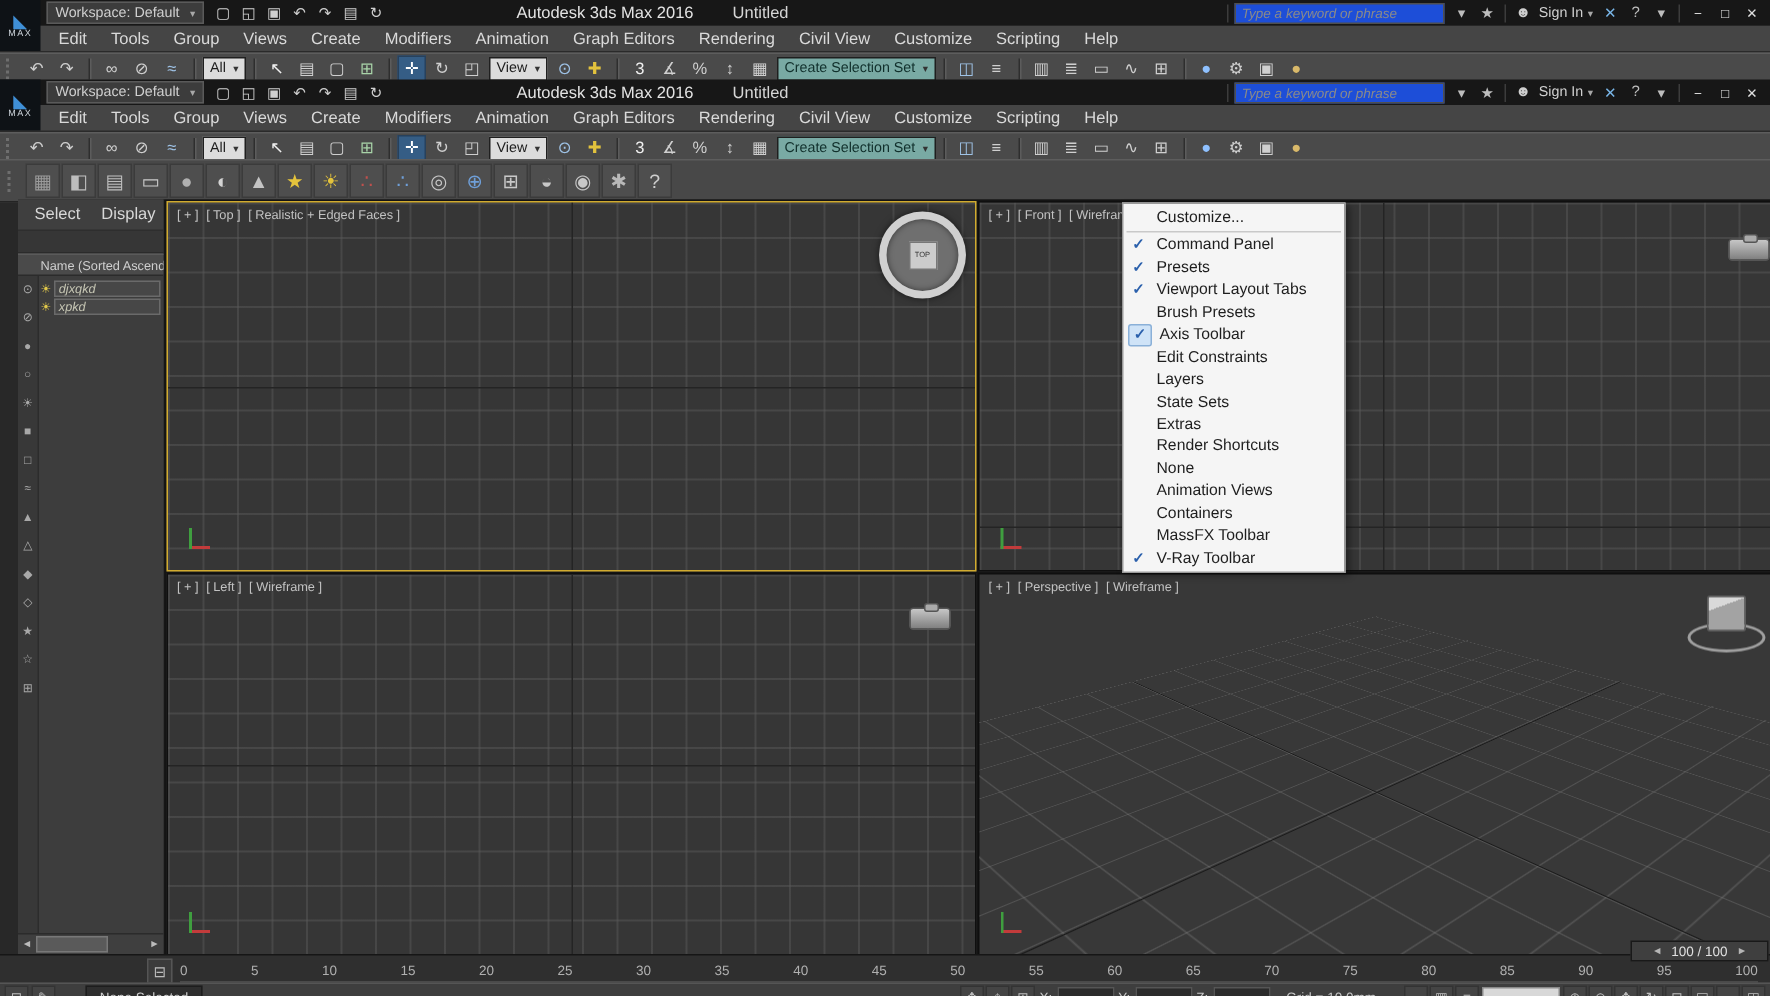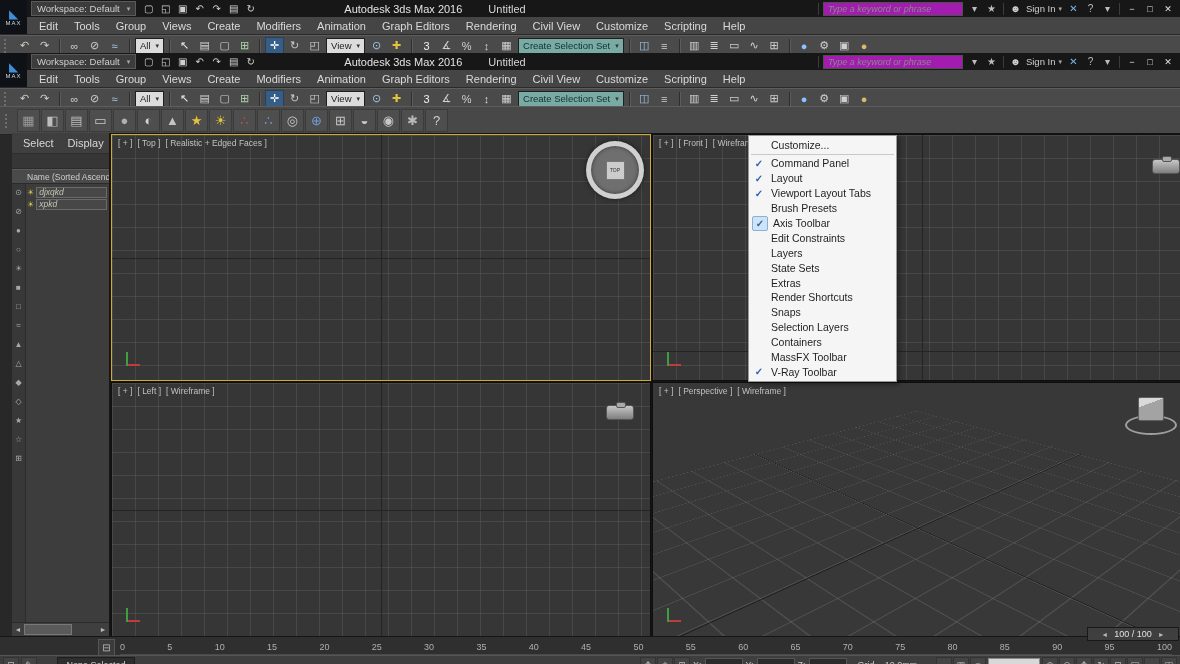--- a/index.html
+++ b/index.html
@@ -15,21 +15,21 @@
             padding-left:31px;font-size:10px;color:#c9c9c9;position:relative;}
   .ws-dd{height:13px;background:#3c3c3c;border:1px solid #5a5a5a;display:flex;align-items:center;
          padding:0 5px;font-size:9.5px;gap:7px;color:#cfcfcf;}
   .ar{font-size:7px;color:#a8a8a8;}
   .qicons,.icl{display:flex;gap:2px;align-items:center;}
   .qi{width:15px;height:13px;display:flex;align-items:center;justify-content:center;font-size:10px;color:#cfcfcf;}
   .tb-title{position:absolute;left:150px;right:460px;text-align:center;font-size:11px;color:#e3e3e3;pointer-events:none;}
   .tb-title .doc{margin-left:26px;color:#d6d6d6;}
   .tb-right{margin-left:auto;display:flex;align-items:center;gap:4px;padding-right:4px;}
   .tsep{width:1px;height:12px;background:#3c3c3c;}
-  .search{width:130px;height:12px;background:#a21caf;border:1px solid #4f4f4f;color:#bbb;
+  .search{width:130px;height:12px;background:#1d4ed8;border:1px solid #4f4f4f;color:#bbb;
           font-size:9px;font-style:italic;padding:0 4px;font-family:"Liberation Sans",sans-serif;}
   .search::placeholder{color:#8a8a8a;font-style:italic;}
   .signin{display:flex;align-items:center;gap:3px;font-size:9.5px;color:#cfcfcf;}
   .wc{width:16px;height:13px;display:flex;align-items:center;justify-content:center;font-size:9px;color:#e0e0e0;}
   .menubar{height:17px;background:#454545;border-bottom:1px solid #2a2a2a;display:flex;align-items:center;
            padding-left:31px;font-size:11px;color:#dadada;}
   .menubar .mi{padding:18px 8px;height:100%;display:flex;align-items:center;white-space:nowrap;}
   .maintoolbar{height:19px;background:#4a4a4a;border-top:1px solid #5d5d5d;border-bottom:1px solid #2c2c2c;
                display:flex;align-items:center;padding-left:4px;gap:2px;}
   .grip{width:5px;height:14px;border-left:2px dotted #6e6e6e;margin-right:2px;}
@@ -780,21 +780,21 @@
       <span>Customize...</span>
     </div>
     <div class="ctx-sep"></div>
     <div>
         <div class="ctx-item">
         <span class="mi-check">✓</span>
         <span class="mi-label">Command Panel</span>
       </div>
         <div class="ctx-item">
         <span class="mi-check">✓</span>
-        <span class="mi-label">Layout</span>
+        <span class="mi-label">Presets</span>
       </div>
         <div class="ctx-item">
         <span class="mi-check">✓</span>
         <span class="mi-label">Viewport Layout Tabs</span>
       </div>
         <div class="ctx-item">
         <span class="mi-check"></span>
         <span class="mi-label">Brush Presets</span>
       </div>
         <div class="ctx-item">
@@ -816,25 +816,25 @@
         <div class="ctx-item">
         <span class="mi-check"></span>
         <span class="mi-label">Extras</span>
       </div>
         <div class="ctx-item">
         <span class="mi-check"></span>
         <span class="mi-label">Render Shortcuts</span>
       </div>
         <div class="ctx-item">
         <span class="mi-check"></span>
-        <span class="mi-label">Snaps</span>
+        <span class="mi-label">None</span>
       </div>
         <div class="ctx-item">
         <span class="mi-check"></span>
-        <span class="mi-label">Selection Layers</span>
+        <span class="mi-label">Animation Views</span>
       </div>
         <div class="ctx-item">
         <span class="mi-check"></span>
         <span class="mi-label">Containers</span>
       </div>
         <div class="ctx-item">
         <span class="mi-check"></span>
         <span class="mi-label">MassFX Toolbar</span>
       </div>
         <div class="ctx-item">

